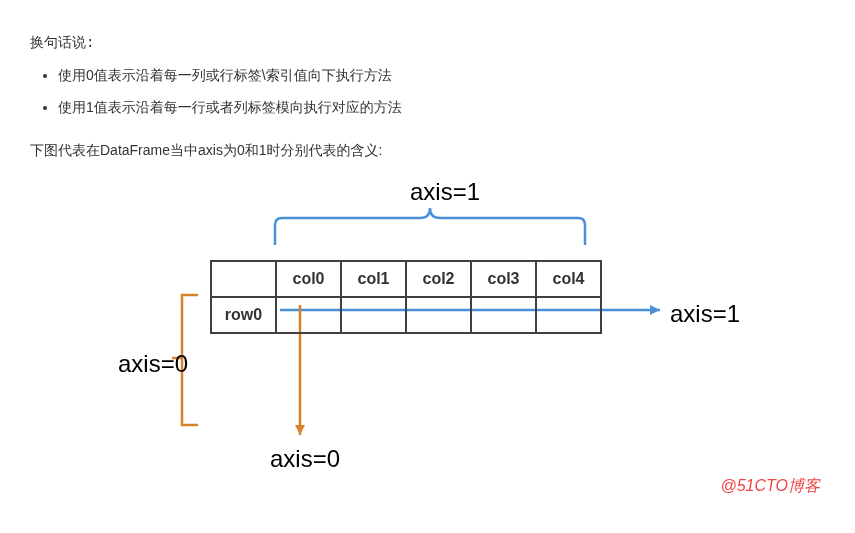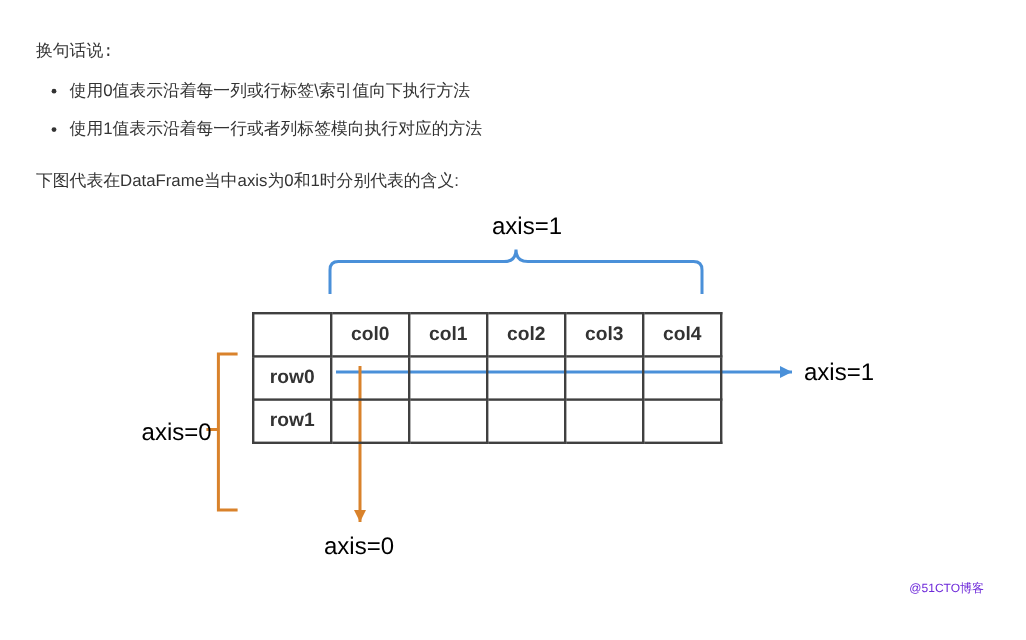--- a/index.html
+++ b/index.html
@@ -52,33 +52,34 @@
     font-family: Arial, sans-serif;
     font-size: 16px;
     padding: 2px 4px;
   }
   .dtable th {
     font-weight: bold;
   }
   .lbl {
     position: absolute;
     font-family: Arial, sans-serif;
-    font-size: 20px;
+    font-size: 24px;
     color: #000;
   }
   .axis1-top { left: 380px; top: 8px; }
   .axis1-right { left: 640px; top: 130px; }
   .axis0-left { left: 88px; top: 180px; }
   .axis0-bottom { left: 240px; top: 275px; }
   .watermark {
     position: absolute;
     right: 10px;
     bottom: 8px;
-    font-size: 10px;
-    color: #6d28d9;
+    font-size: 16px;
+    color: #ef4444;
+    font-style: italic;
   }
 </style>
 </head>
 <body>
 
 <p class="intro">换句话说:</p>
 
 <ul>
   <li>使用0值表示沿着每一列或行标签\索引值向下执行方法</li>
   <li>使用1值表示沿着每一行或者列标签模向执行对应的方法</li>
@@ -112,28 +113,20 @@
       <th>col4</th>
     </tr>
     <tr>
       <th>row0</th>
       <td></td>
           <td></td>
           <td></td>
           <td></td>
           <td></td>
     </tr>
-    <tr>
-      <th>row1</th>
-      <td></td>
-          <td></td>
-          <td></td>
-          <td></td>
-          <td></td>
-    </tr>
   </tbody>
     </table>
 
   <div class="lbl axis1-top">axis=1</div>
   <div class="lbl axis1-right">axis=1</div>
   <div class="lbl axis0-left">axis=0</div>
   <div class="lbl axis0-bottom">axis=0</div>
 
   <div class="watermark">@51CTO博客</div>
 </div>

